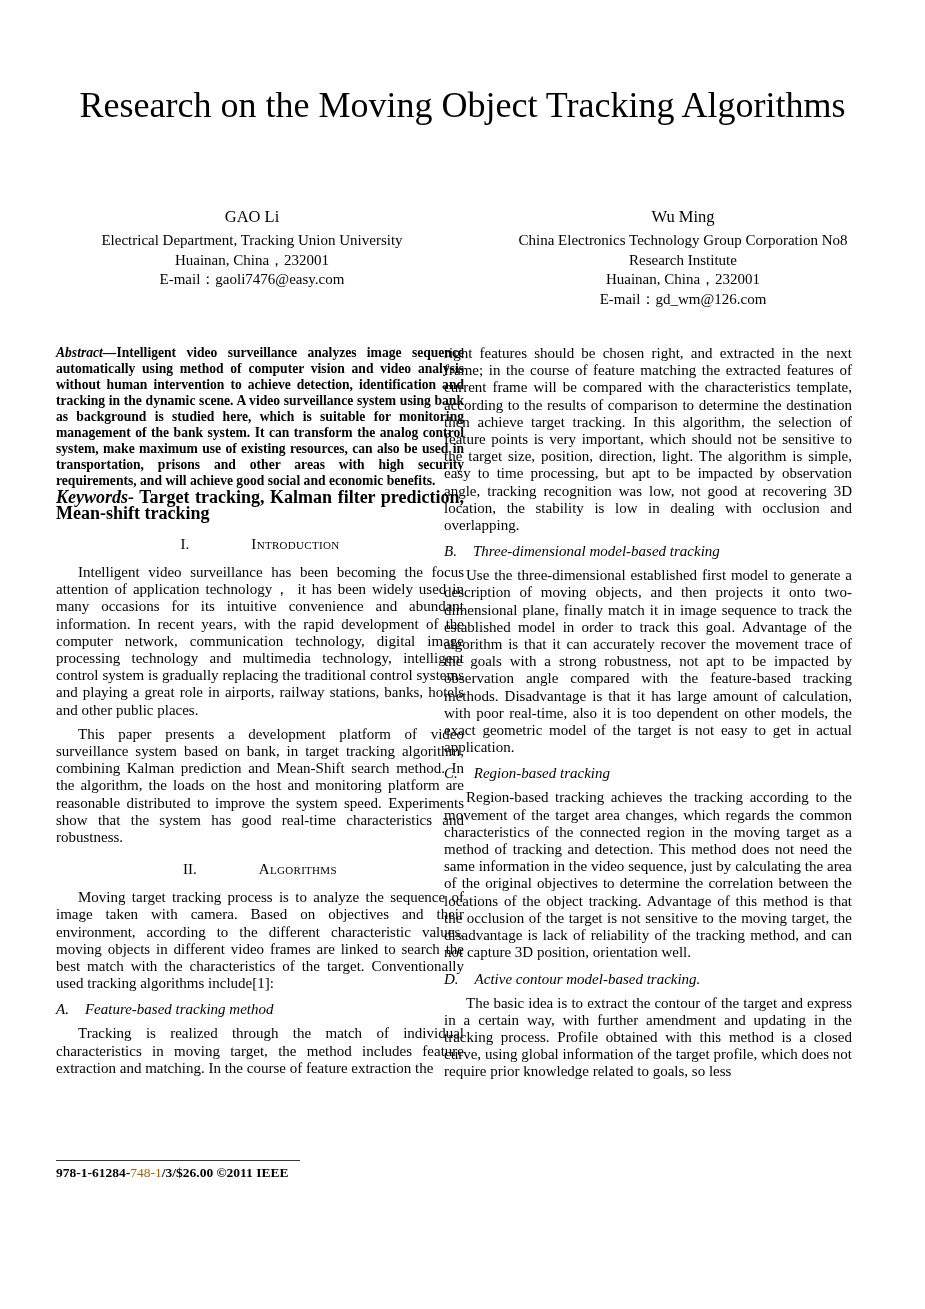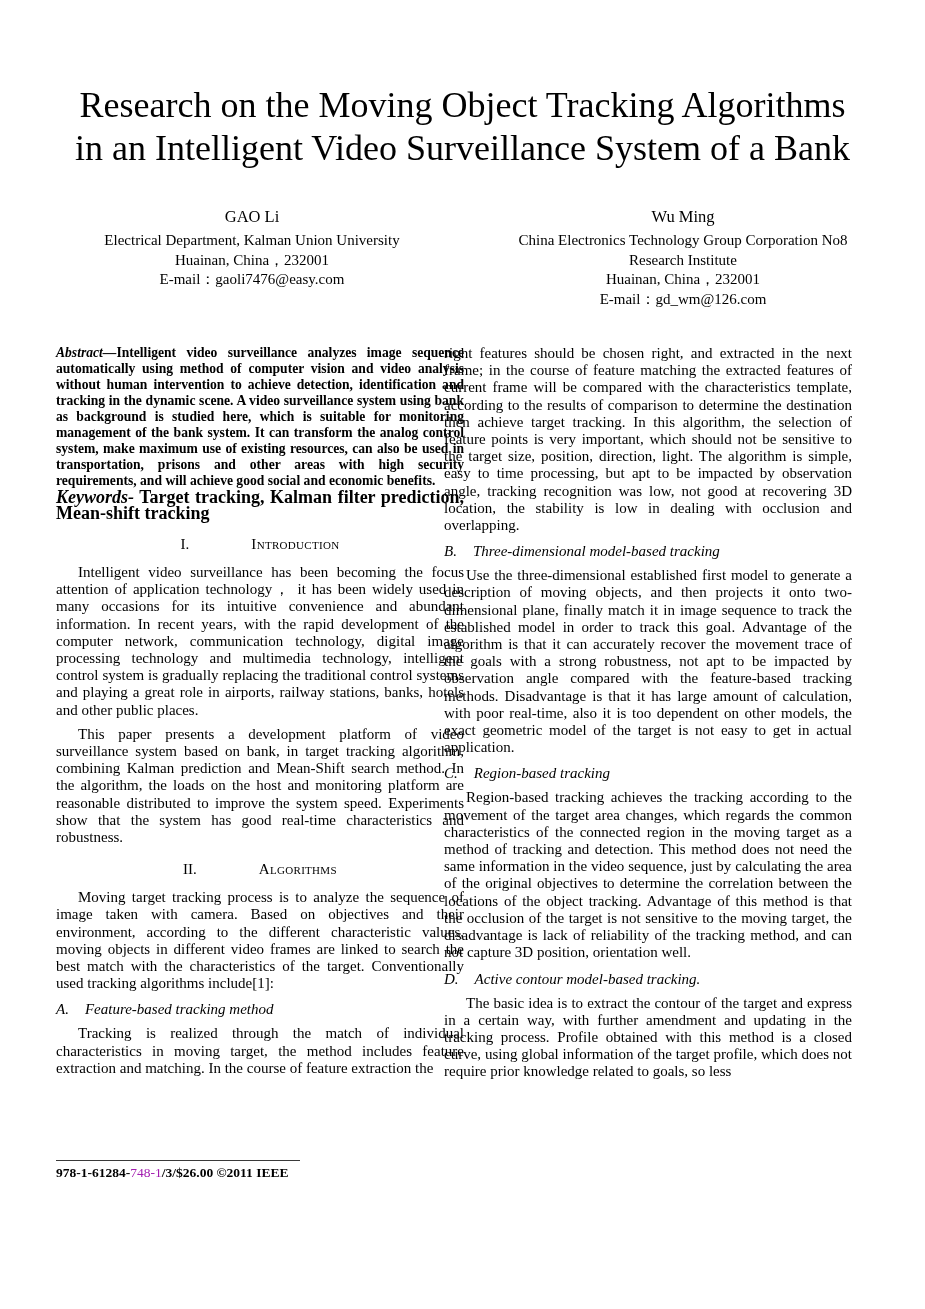--- a/index.html
+++ b/index.html
@@ -46,47 +46,46 @@
     margin:9px 0 7px 0;text-align:left;
   }
   .sub-heading .sub-num{margin-right:16px;}
   .para{margin:0 0 7px 0;text-indent:22px;}
   .para.noindent{text-indent:0;}
   
   .footnote{position:absolute;left:56px;top:1160px;width:330px;}
   .footnote-rule{width:244px;border-top:1.5px solid #3a3a3a;margin:0 0 4px 0;}
   .footnote-text{font-size:13.5px;line-height:16px;}
   .fn-bold{font-weight:bold;}
-  .fn-reg{font-weight:normal;color:#a21caf;}
+  .fn-reg{font-weight:normal;color:#a16207;}
   
   .page-number{
     position:absolute;top:1250px;left:0;width:100%;
     text-align:center;font-size:12px;line-height:13px;margin-left:16px;
   }
   .watermark{
     position:absolute;top:1263px;left:33px;width:860px;
     font-size:15.5px;line-height:18px;color:#a16207;
     white-space:nowrap;
   }
   .watermark .wm-url{margin-left:22px;}
 </style>
 </head>
 <body>
 
 <div class="page">
 
   <div class="title">
     <div>Research on the Moving Object Tracking Algorithms</div>
-    <div>in an Intelligent Video Surveillance System of a Bank</div>
   </div>
 
   <div class="authors">
     <div class="author">
       <div class="name">GAO Li</div>
-      <div class="aline">Electrical Department, Kalman Union University</div>
+      <div class="aline">Electrical Department, Tracking Union University</div>
       <div class="aline">Huainan, China，232001</div>
       <div class="aline">E-mail：gaoli7476@easy.com</div>
     </div>
     <div class="author">
       <div class="name">Wu Ming</div>
       <div class="aline">China Electronics Technology Group Corporation No8</div>
       <div class="aline">Research Institute</div>
       <div class="aline">Huainan, China，232001</div>
       <div class="aline">E-mail：gd_wm@126.com</div>
     </div>

